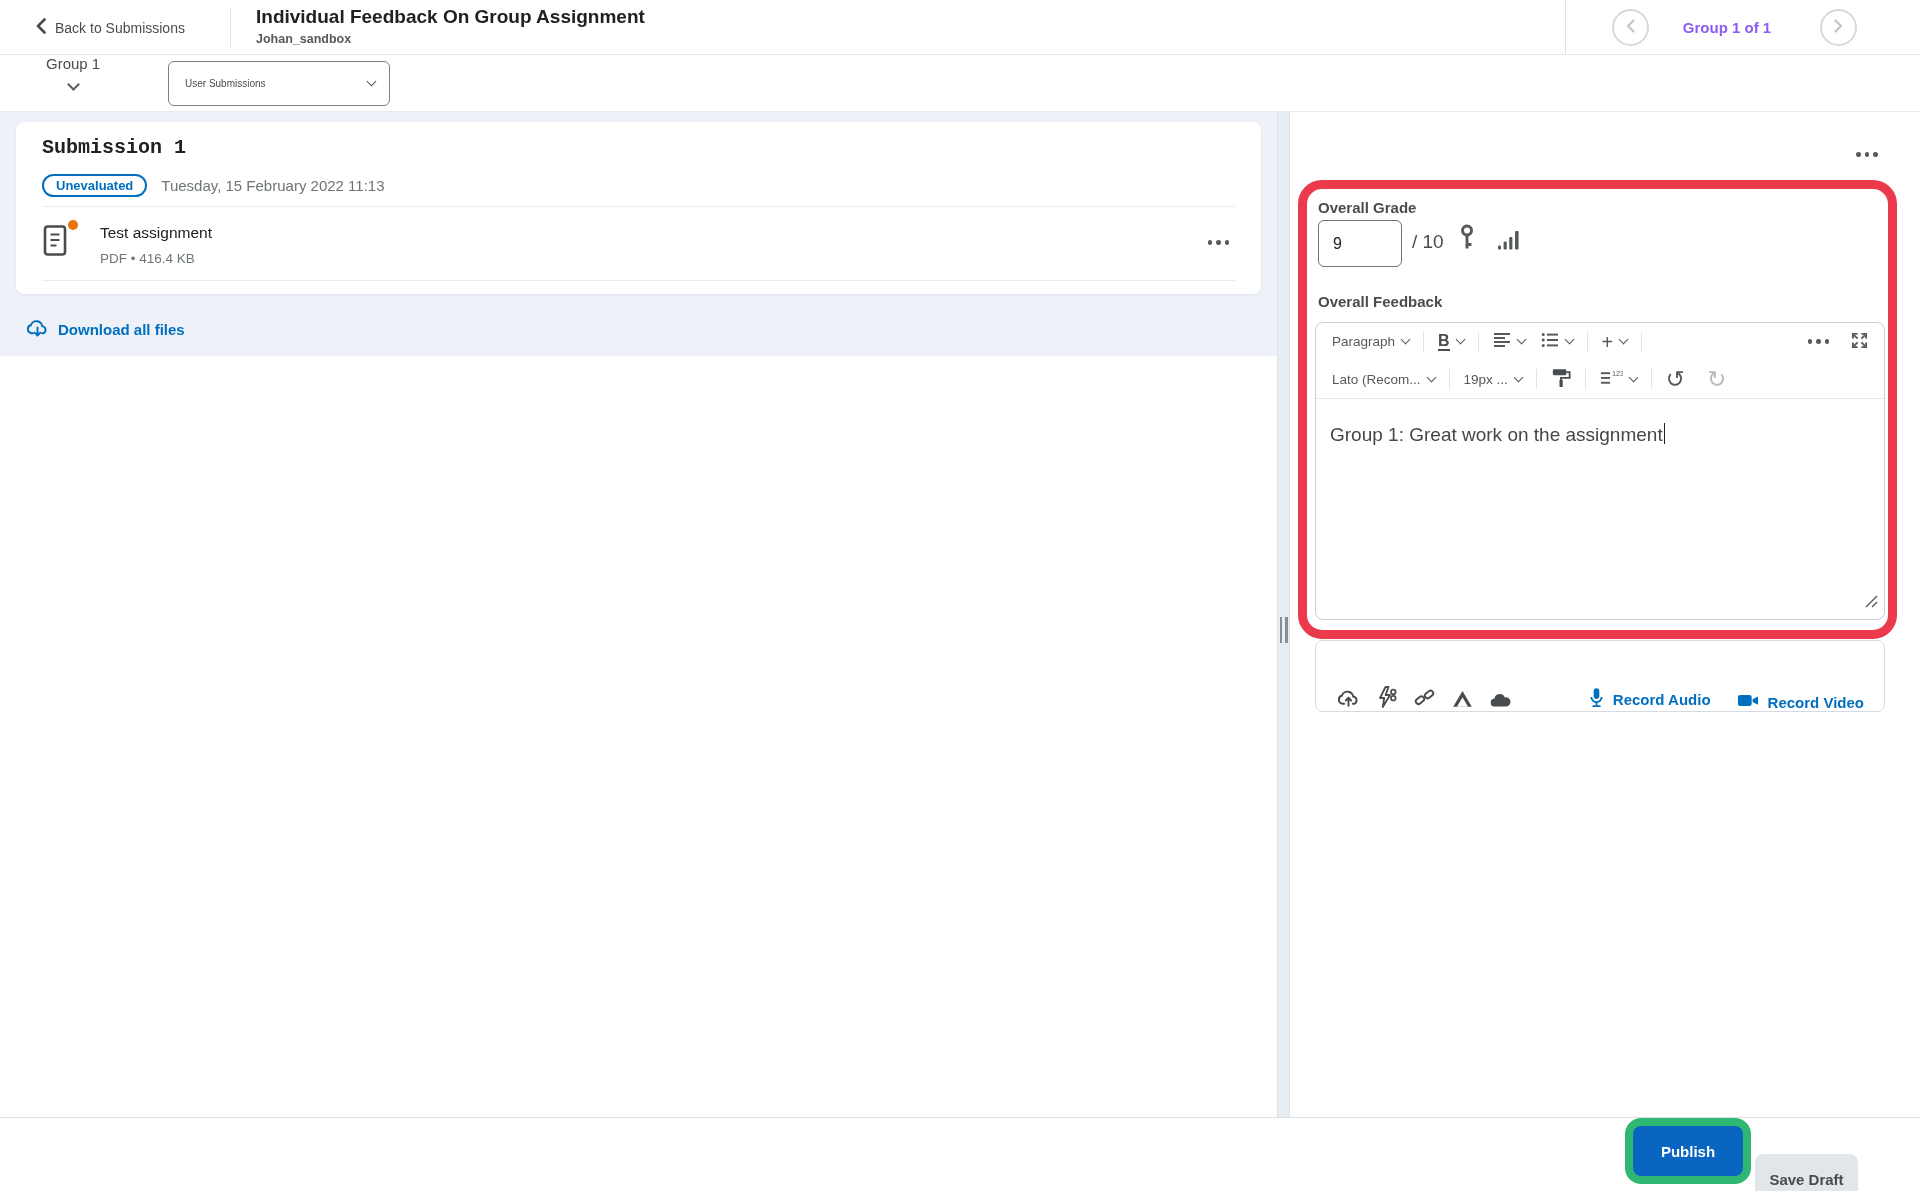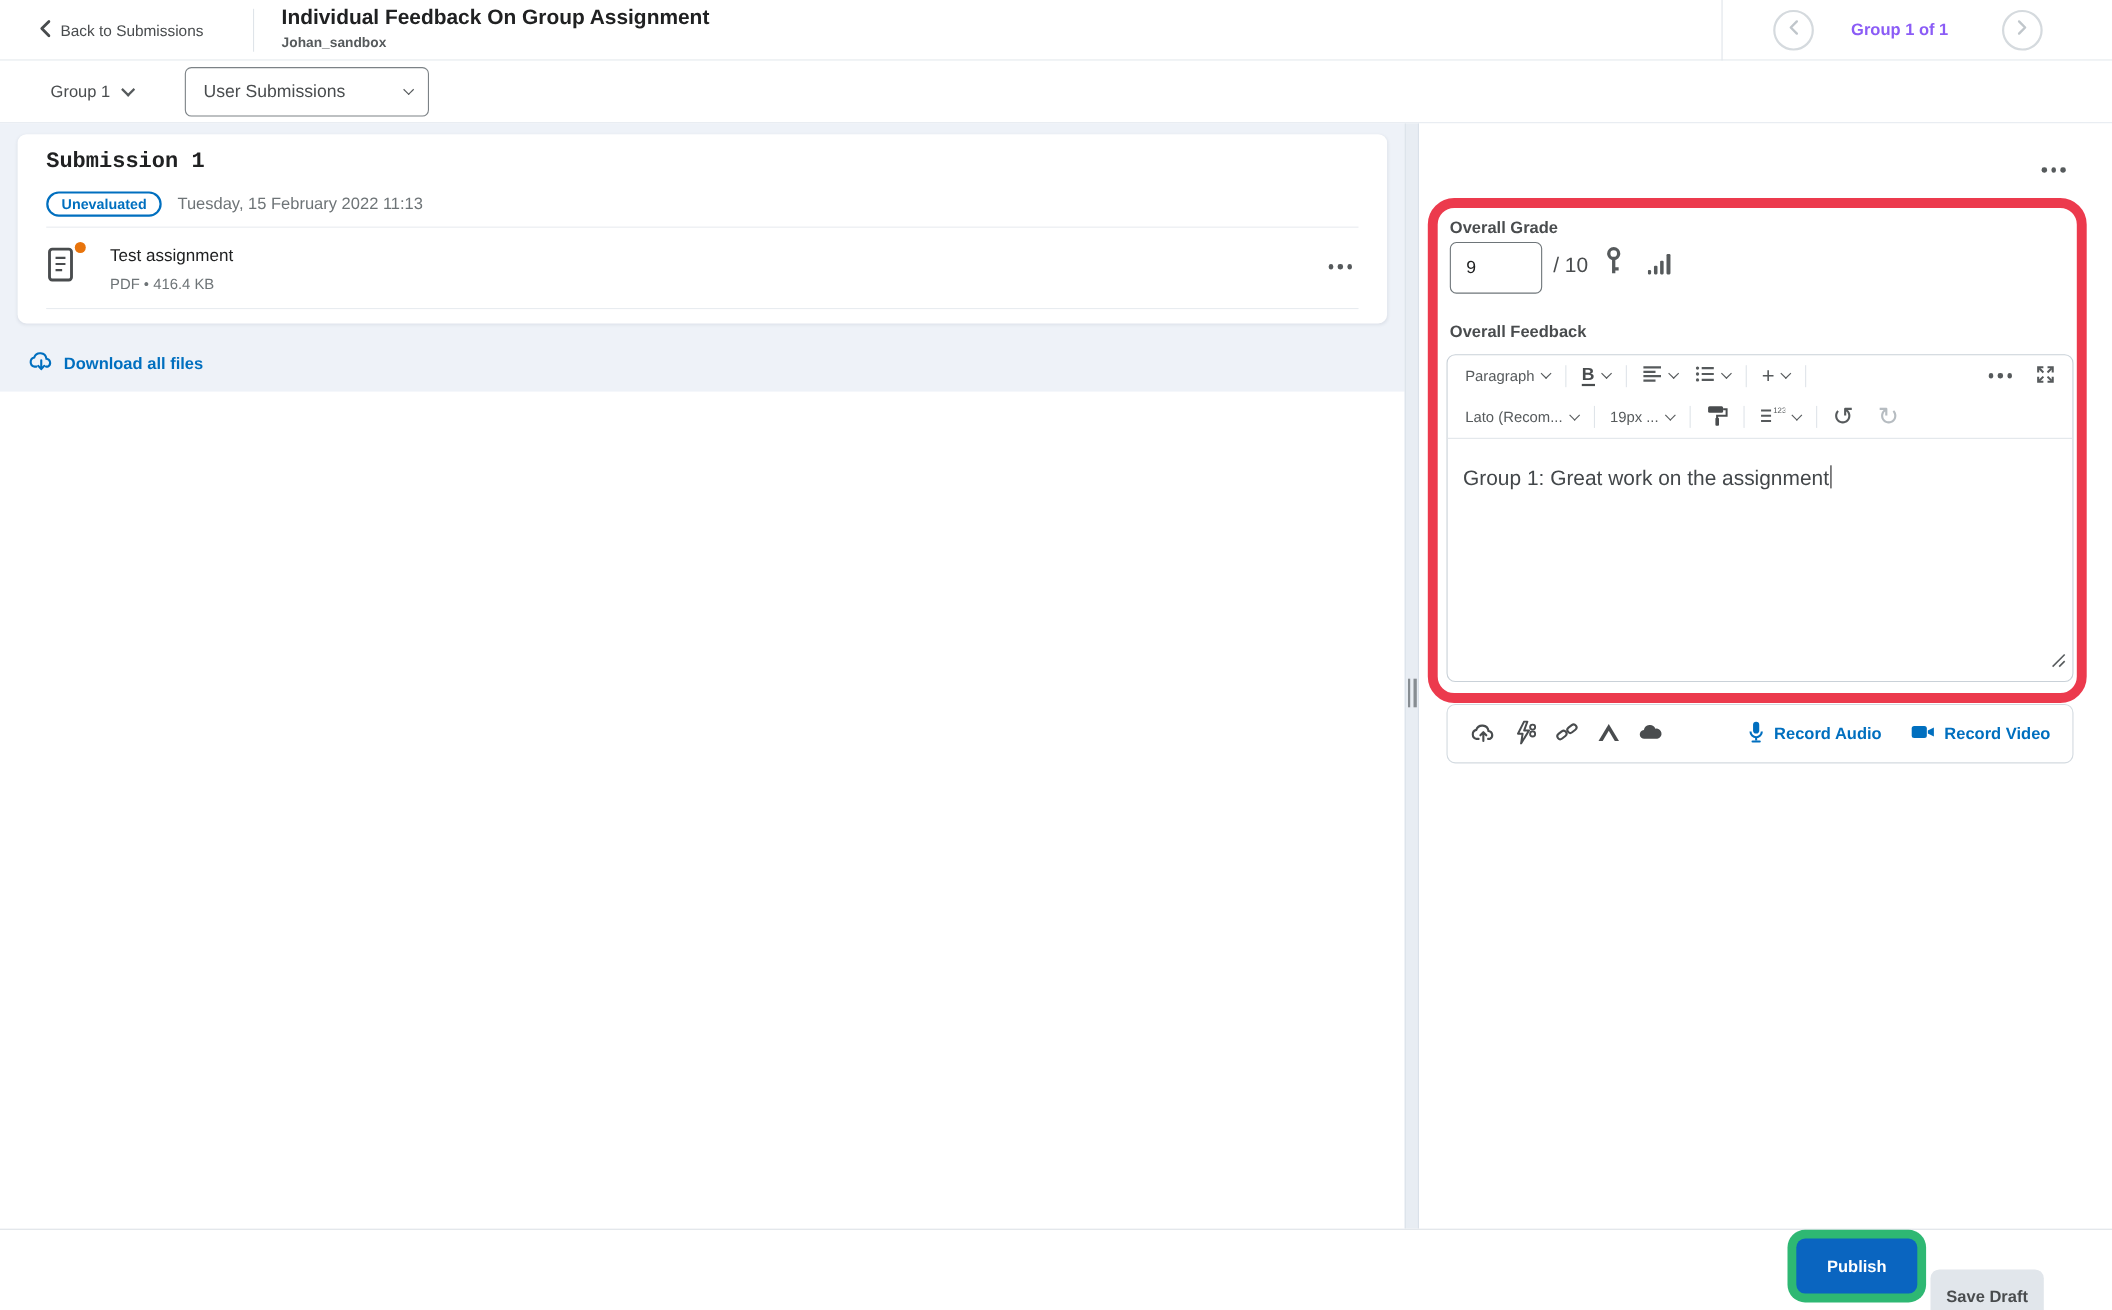--- a/index.html
+++ b/index.html
@@ -19,24 +19,24 @@
   .page-subtitle { font-size:12.5px; font-weight:bold; color:#565a5c; margin-top:4px; }
   .nav-circle { position:absolute; top:9px; width:37px; height:37px; border:2px solid #d5dade; border-radius:50%;
                 display:flex; align-items:center; justify-content:center; background:#fff; cursor:default; }
   .pager { position:absolute; top:0; left:1660px; width:134px; height:55px; display:flex; align-items:center;
            justify-content:center; font-size:15px; font-weight:bold; color:#8b5cf6; }
 
   
   .filterbar { position:absolute; left:0; top:55px; width:1920px; height:57px; background:#fff;
                border-bottom:1px solid #e7ecf1; z-index:4; }
   .group-dd { position:absolute; left:46px; top:0; height:57px; display:flex; align-items:center; gap:12px;
-              font-size:15px; color:#494c4e; cursor:pointer; }
+              font-size:15px; color:#494c4e; cursor:pointer;flex-direction:column; }
   .fake-select { position:absolute; left:168px; top:6px; width:222px; height:45px; border:1px solid #7c8286;
                  border-radius:6px; background:#fff; display:flex; align-items:center; padding:0 14px 0 16px;
-                 font-size:16px; color:#494c4e; cursor:pointer; }
+                 font-size:10px; color:#494c4e; cursor:pointer; }
   .fake-select .grow { flex:1; }
 
   
   .blue-zone { position:absolute; left:0; top:112px; width:1277px; height:244px; background:#eef2f8; }
   .sub-card { position:absolute; left:16px; top:10px; width:1245px; height:172px; background:#fff;
               border-radius:8px; box-shadow:0 1px 3px rgba(30,40,60,.08); }
   .sub-title { position:absolute; left:26px; top:14px; font-size:20px; font-weight:bold; color:#202122;font-family:Liberation Mono, monospace; }
   .badge-row { position:absolute; left:26px; top:52px; display:flex; align-items:center; gap:14px; }
   .badge { display:inline-flex; align-items:center; height:23px; padding:0 12px; border:2px solid #006fbf;
            border-radius:13px; color:#006fbf; font-size:13px; font-weight:bold; background:#fff; }
@@ -87,22 +87,22 @@
   .chev.big { width:9px; height:9px; border-width:2.2px; }
   .bold-glyph { font-size:16px; font-weight:800; color:#494c4e; border-bottom:2px solid #494c4e; line-height:17px; }
   .plus-glyph { font-size:20px; color:#565a5c; line-height:18px; }
   .undo-glyph { font-family:"DejaVu Sans",sans-serif; font-size:23px; color:#565a5c; line-height:22px; }
   .redo-glyph { font-family:"DejaVu Sans",sans-serif; font-size:23px; color:#b6bcc1; line-height:22px; }
   .editor-content { position:relative; height:220px; padding:24px 14px; font-size:19px; color:#43474a; cursor:text; }
   .caret { display:inline-block; width:1.5px; height:21px; background:#202122; vertical-align:-3px; margin-left:1px; }
   .resize-handle { position:absolute; right:6px; bottom:6px; cursor:nwse-resize; }
 
   
-  .attach-box { position:absolute; left:25px; top:528px; width:570px; height:54px; border:1px solid #d3dae0;
-                border-radius:8px; background:#fff; display:flex; align-items:center; padding:0 20px; }
+  .attach-box { position:absolute; left:25px; top:528px; width:570px; height:72px; border:1px solid #d3dae0;
+                border-radius:8px; background:#fff; display:flex; align-items:flex-end; padding:0 20px; }
   .attach-box .icon-btn { margin-right:13px; width:25px; justify-content:center; }
   .record-link { display:flex; align-items:center; gap:9px; color:#006fbf; font-size:15px; font-weight:bold;
                  cursor:pointer; white-space:nowrap; }
   .record-audio { margin-left:auto; }
   .record-video { margin-left:26px; }
 
   
   .footer { position:absolute; left:0; top:1117px; width:1920px; height:86px; background:#fff;
             border-top:1px solid #dde2e7; z-index:6; }
   .publish-btn { position:absolute; left:1633px; top:8px; width:110px; height:50px; border:none; border-radius:8px;

